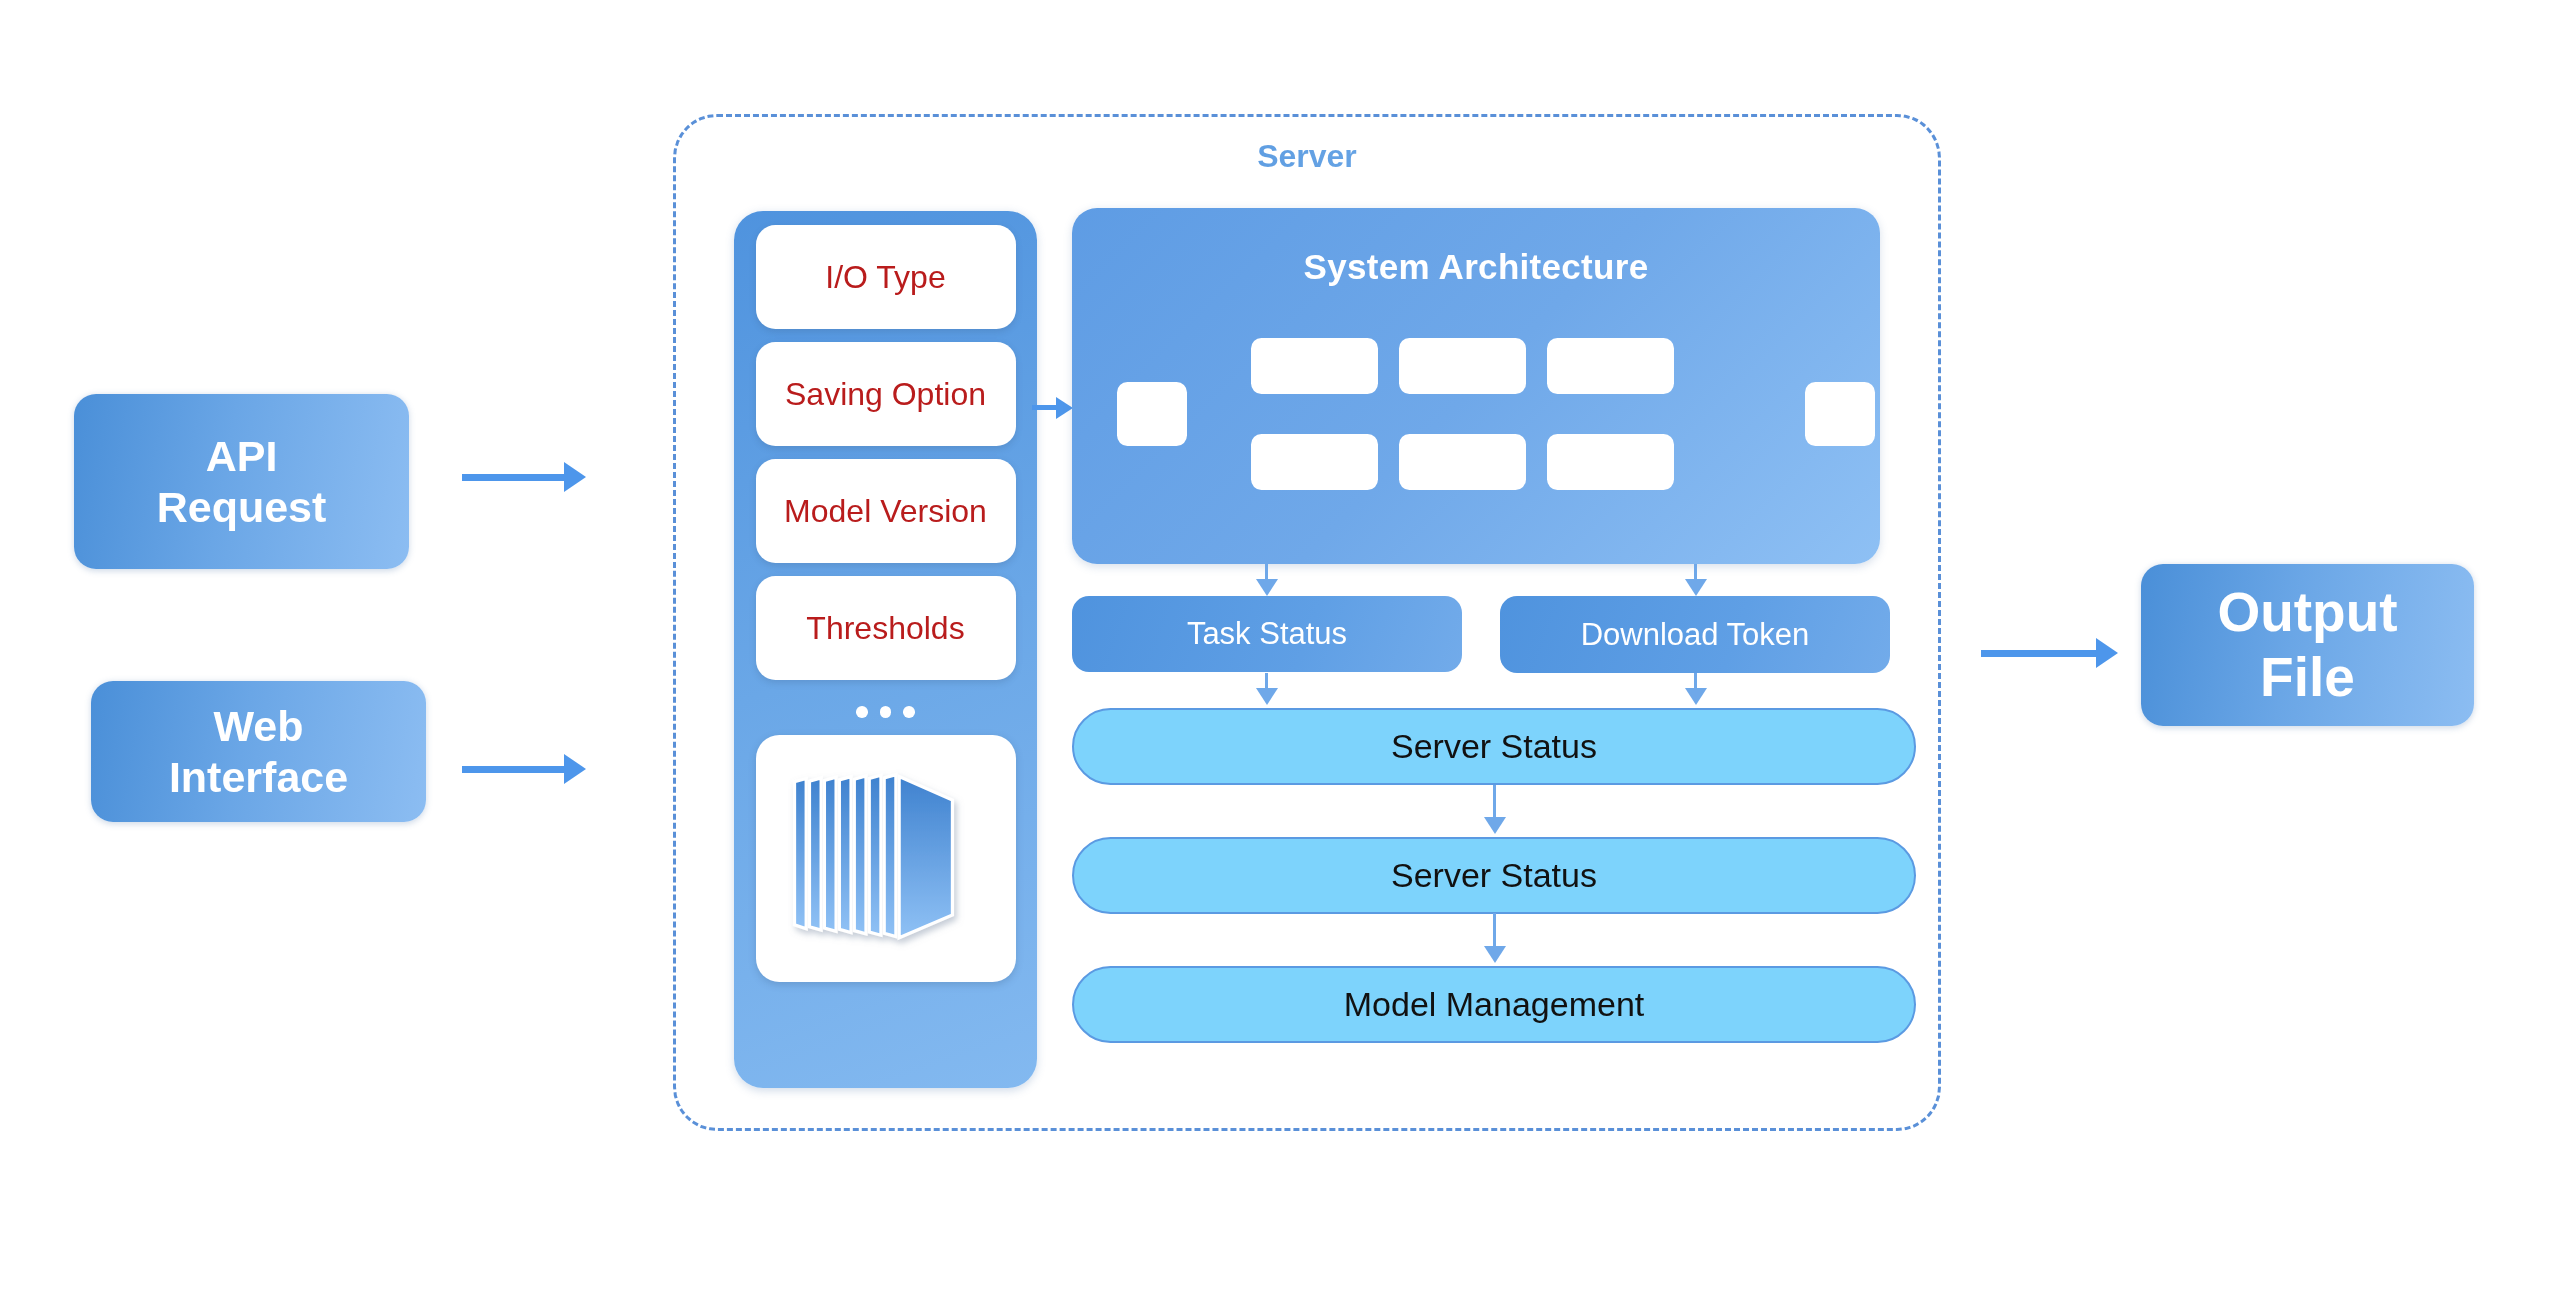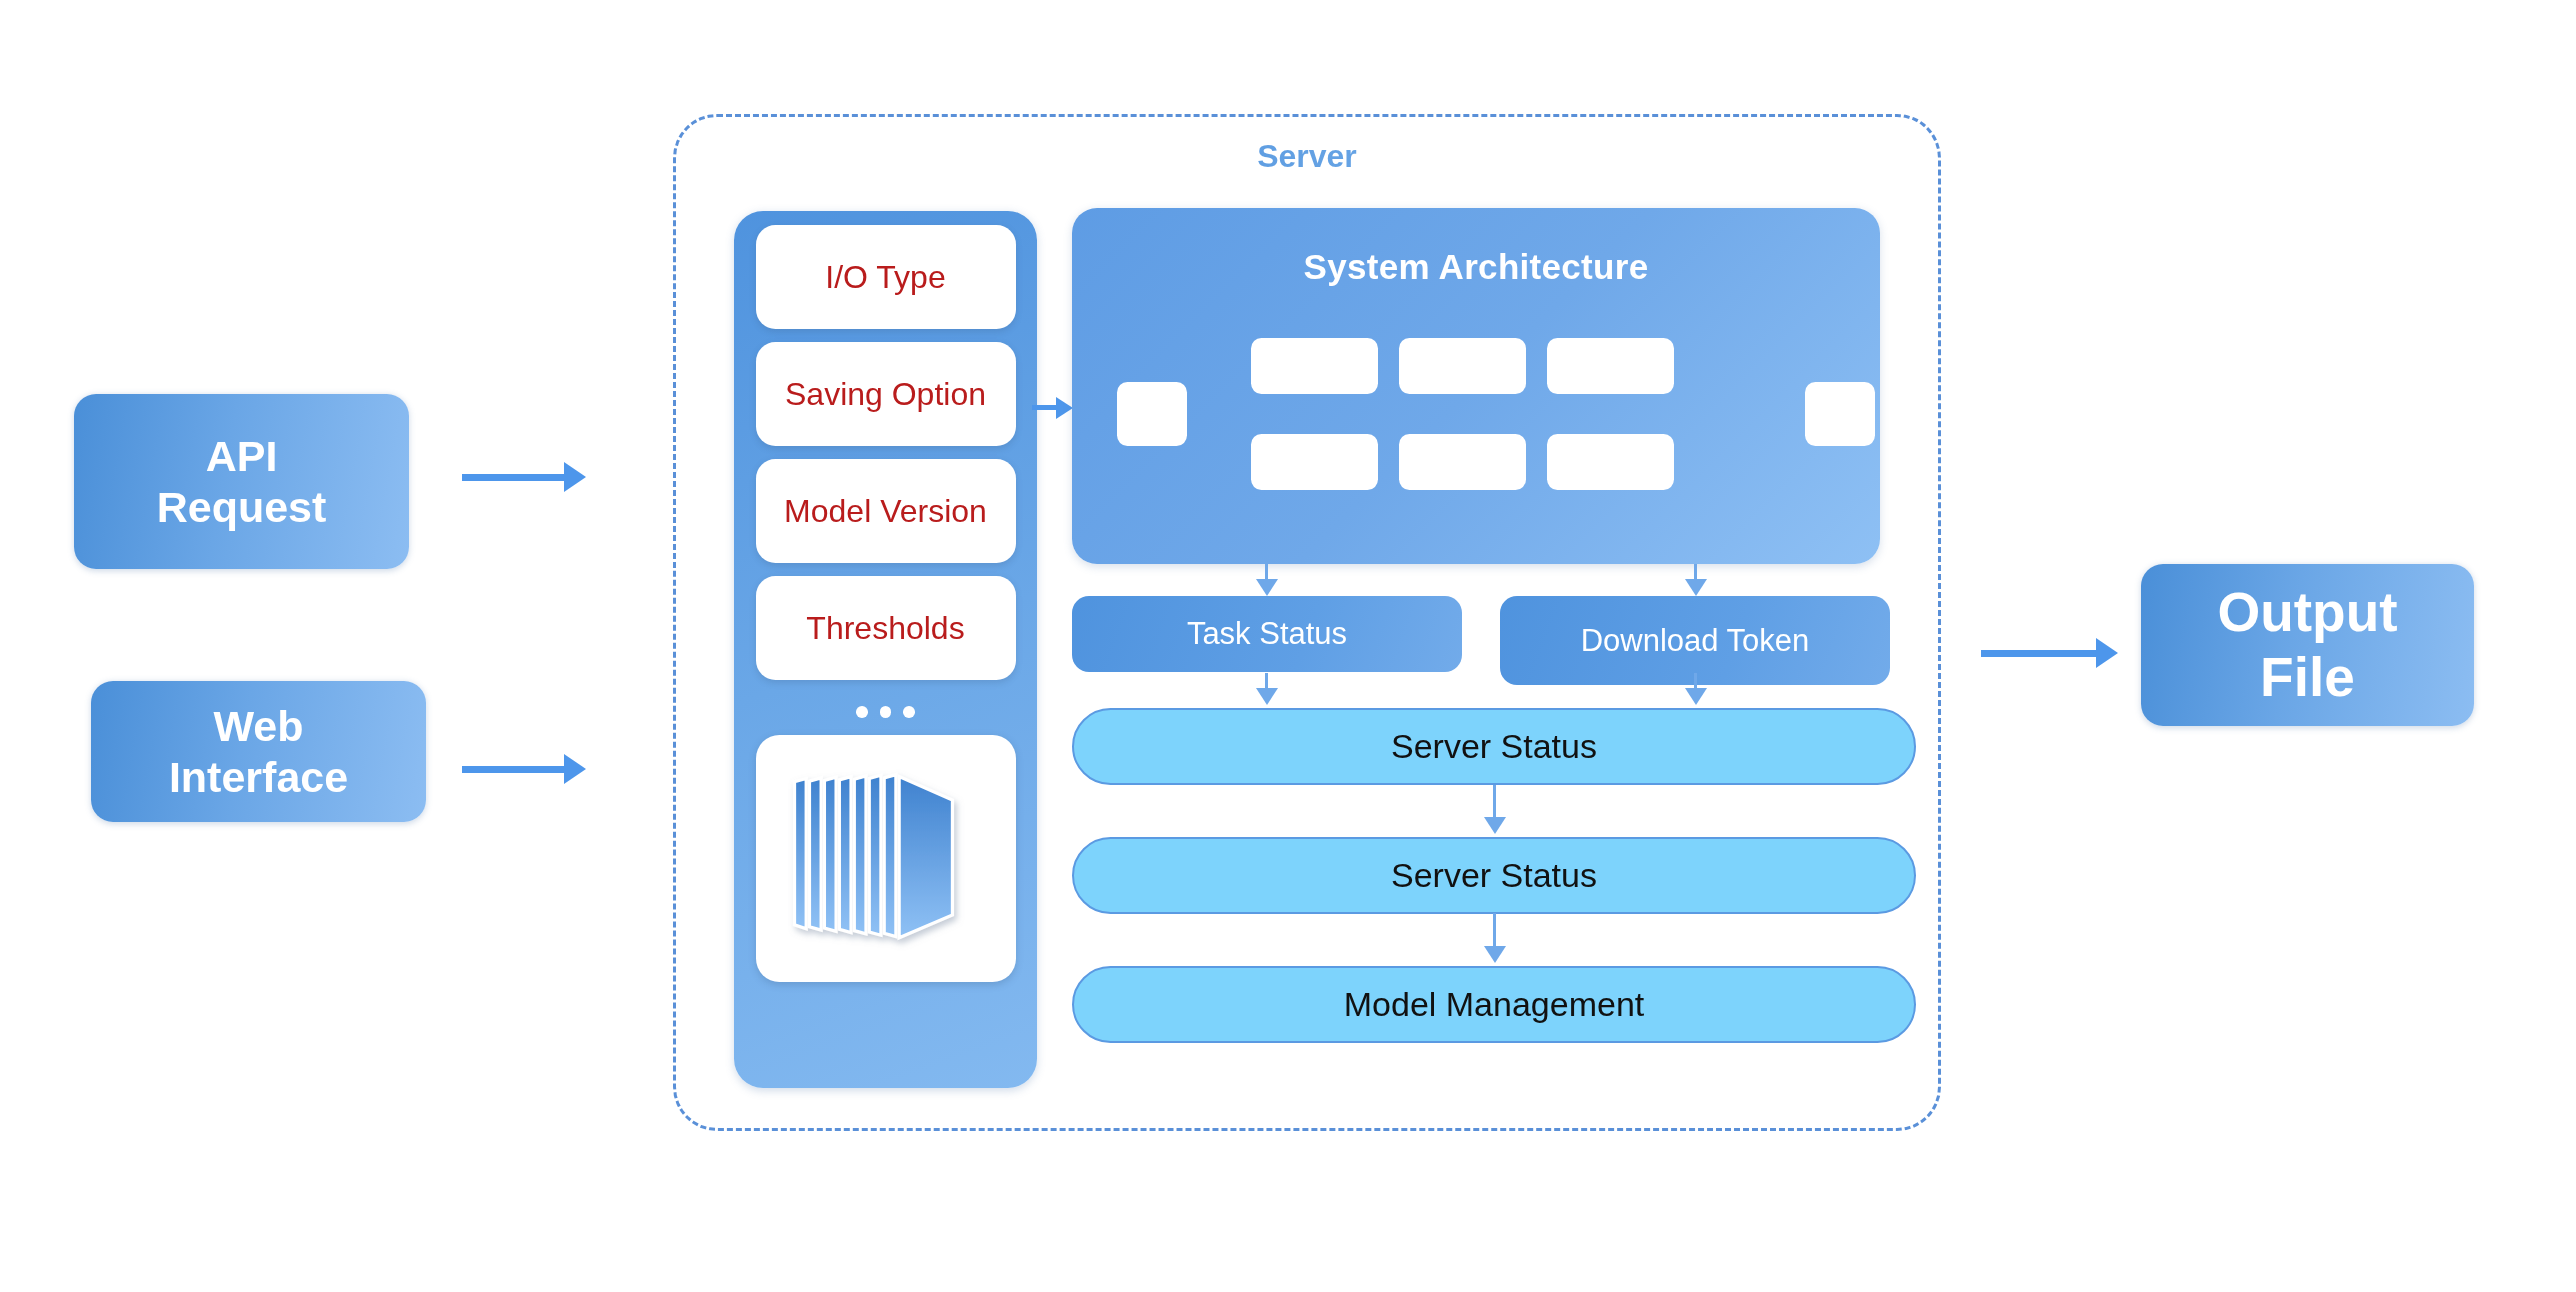--- a/index.html
+++ b/index.html
@@ -205,21 +205,21 @@
     position: absolute;
     background: linear-gradient(110deg, #4f93de 0%, #5f9fe5 60%, #72abea 100%);
     border-radius: 17px;
     display: flex;
     align-items: center;
     justify-content: center;
     color: #ffffff;
     font-size: 31px;
   }
   #task-status-pill     { left: 1072px; top: 596px; width: 390px; height: 76px; }
-  #download-token-pill  { left: 1500px; top: 596px; width: 390px; height: 89px; }
+  #download-token-pill  { left: 1500px; top: 596px; width: 390px; height: 77px; }
 
   
   .outline-pill {
     position: absolute;
     left: 1072px;
     width: 844px;
     height: 77px;
     background: #7dd3fc;
     border: 2.6px solid #5b9ae2;
     border-radius: 39px;

